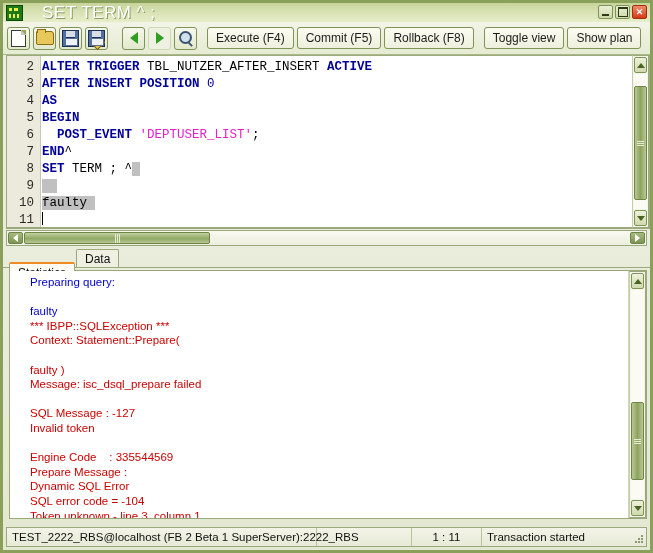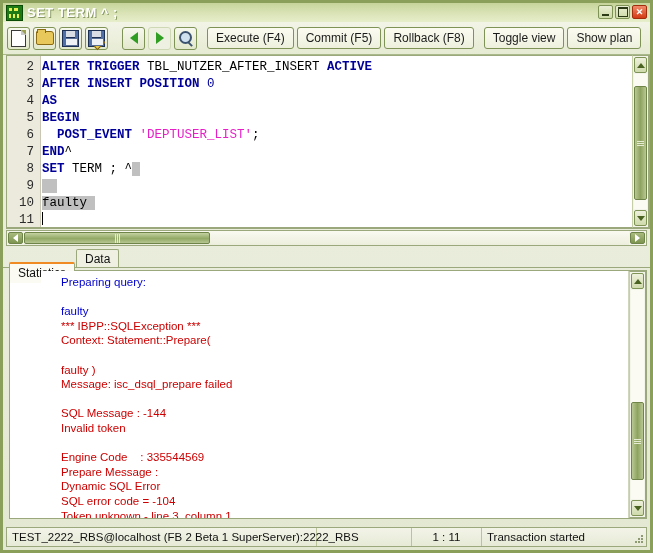--- a/index.html
+++ b/index.html
@@ -24,23 +24,24 @@
     background:#1e7a15;border:1px solid #0c4a08;position:relative;overflow:hidden;
     flex:0 0 auto;
   }
   .title-icon i{position:absolute;background:#e8ef50;display:block;}
   .title-icon i:nth-child(1){left:2px;top:2px;width:3px;height:3px;}
   .title-icon i:nth-child(2){left:7px;top:2px;width:4px;height:3px;}
   .title-icon i:nth-child(3){left:2px;top:8px;width:2px;height:4px;}
   .title-icon i:nth-child(4){left:6px;top:8px;width:2px;height:4px;}
   .title-icon i:nth-child(5){left:10px;top:8px;width:2px;height:4px;}
   .title-text{
-    font-size:13px;font-weight:bold;color:#ffffff;
+    font-size:17px;font-weight:normal;color:#ffffff;
     text-shadow:1px 1px 0 #8a9b64;letter-spacing:.5px;
     white-space:nowrap;
+    margin-left:15px;
   }
   .wincontrols{position:absolute;right:3px;top:2px;display:flex;gap:2px;}
   .wb{
     width:15px;height:14px;box-sizing:border-box;
     border:1px solid #7e9355;border-radius:2px;
     background:linear-gradient(180deg,#e9eed4,#cdd9a8);
     display:flex;align-items:center;justify-content:center;
     font-size:9px;color:#33421c;line-height:1;
   }
   .wb.close{background:linear-gradient(180deg,#f08a6a,#d33a15);border-color:#a32c0d;color:#fff;font-weight:bold;}
@@ -169,21 +170,21 @@
   .tab{
     box-sizing:border-box;padding:2px 8px 2px 8px;font-size:12px;color:#111;
     background:#f6f6ec;border:1px solid #9aa87c;border-bottom:none;
     border-radius:2px 2px 0 0;line-height:15px;
   }
   .tab.active{background:#fbfbf3;border-top:2px solid #f08a22;font-weight:normal;position:relative;top:16px;height:21px;}
   .tab.inactive{background:#efefe2;height:18px;}
 
   
   .stats-wrap{display:flex;margin:2px 3px 16px 6px;height:249px;box-sizing:border-box;
-     border:1px solid #9aa87c;background:#fff;padding-left:31px;}
+     border:1px solid #9aa87c;background:#fff;}
   .stats{
     flex:1;background:#fff;overflow:hidden;padding:4px 0 0 4px;position:relative;
     border-right:1px solid #cfd6bc;
   }
   .stats .line{
     font-family:"Liberation Sans",sans-serif;font-size:11.5px;line-height:14.6px;
     color:#cc0000;white-space:pre;padding-left:16px;
   }
   .stats .line.blue{color:#0000cc;}
   .stats .line.blank{height:14.6px;}
@@ -309,21 +310,21 @@
     <div class="stats" id="statslines">
         <div class="line blue">Preparing query:</div>
         <div class="line blank"></div>
         <div class="line blue">faulty</div>
         <div class="line">*** IBPP::SQLException ***</div>
         <div class="line">Context: Statement::Prepare(</div>
         <div class="line blank"></div>
         <div class="line">faulty )</div>
         <div class="line">Message: isc_dsql_prepare failed</div>
         <div class="line blank"></div>
-        <div class="line">SQL Message : -144</div>
+        <div class="line">SQL Message : -127</div>
         <div class="line">Invalid token</div>
         <div class="line blank"></div>
         <div class="line">Engine Code    : 335544569</div>
         <div class="line">Prepare Message :</div>
         <div class="line">Dynamic SQL Error</div>
         <div class="line">SQL error code = -104</div>
         <div class="line">Token unknown - line 3, column 1</div>
       </div>
     <div class="vsb">
       <div class="sbtn">

